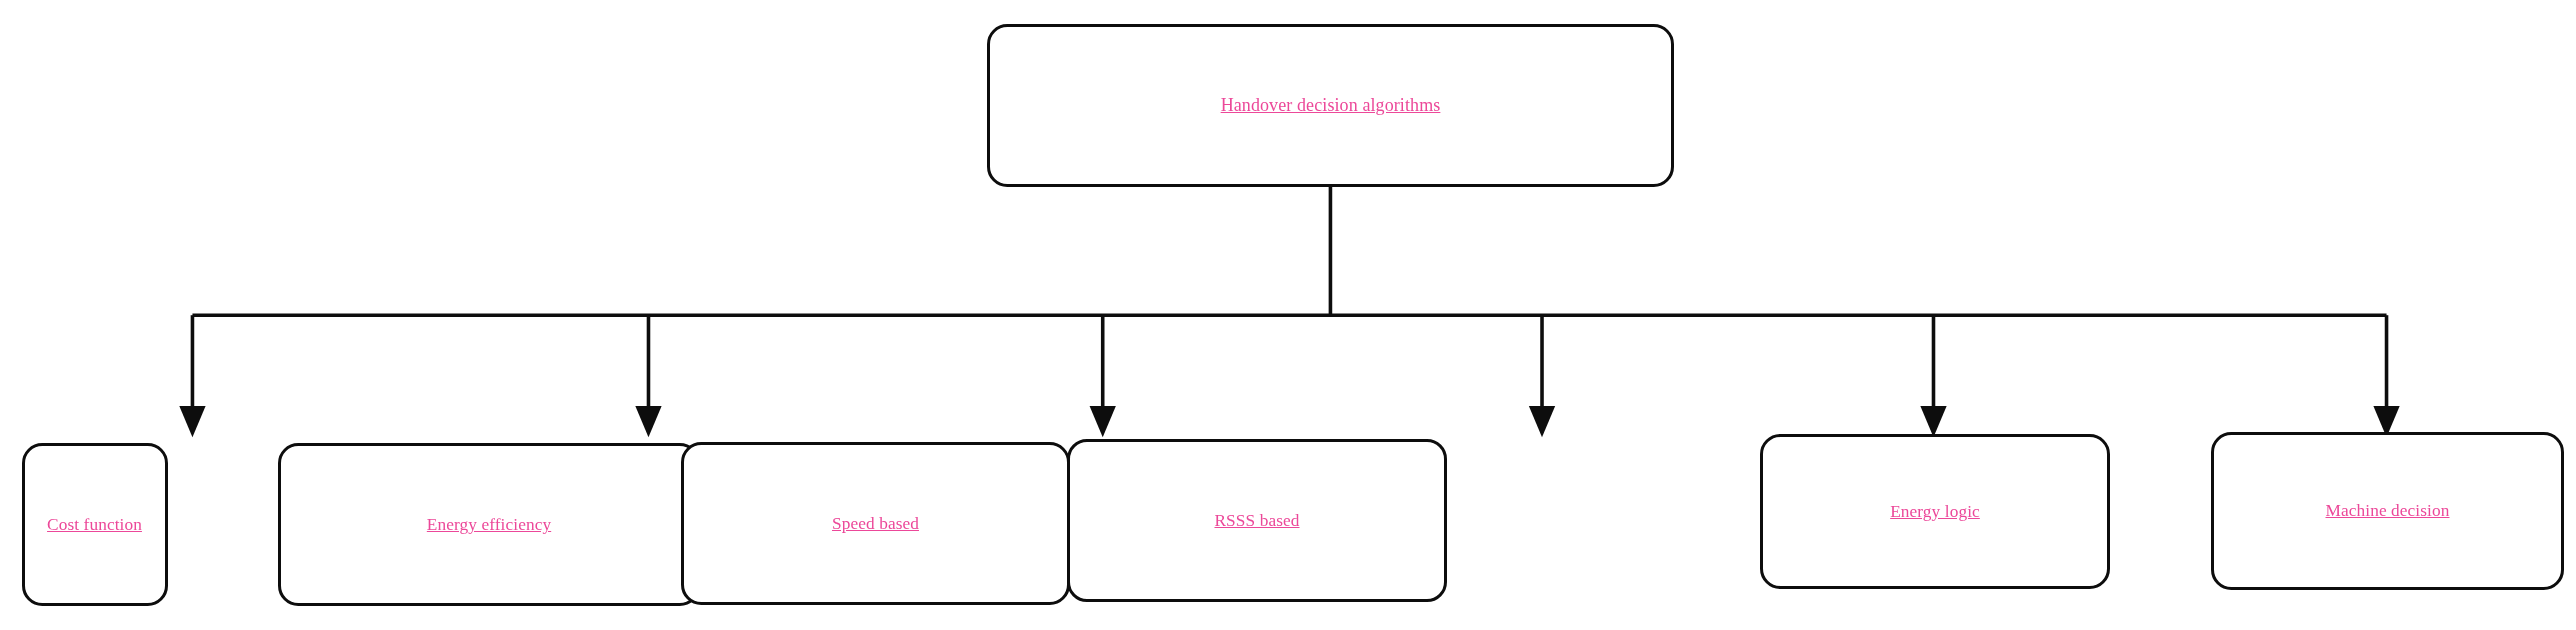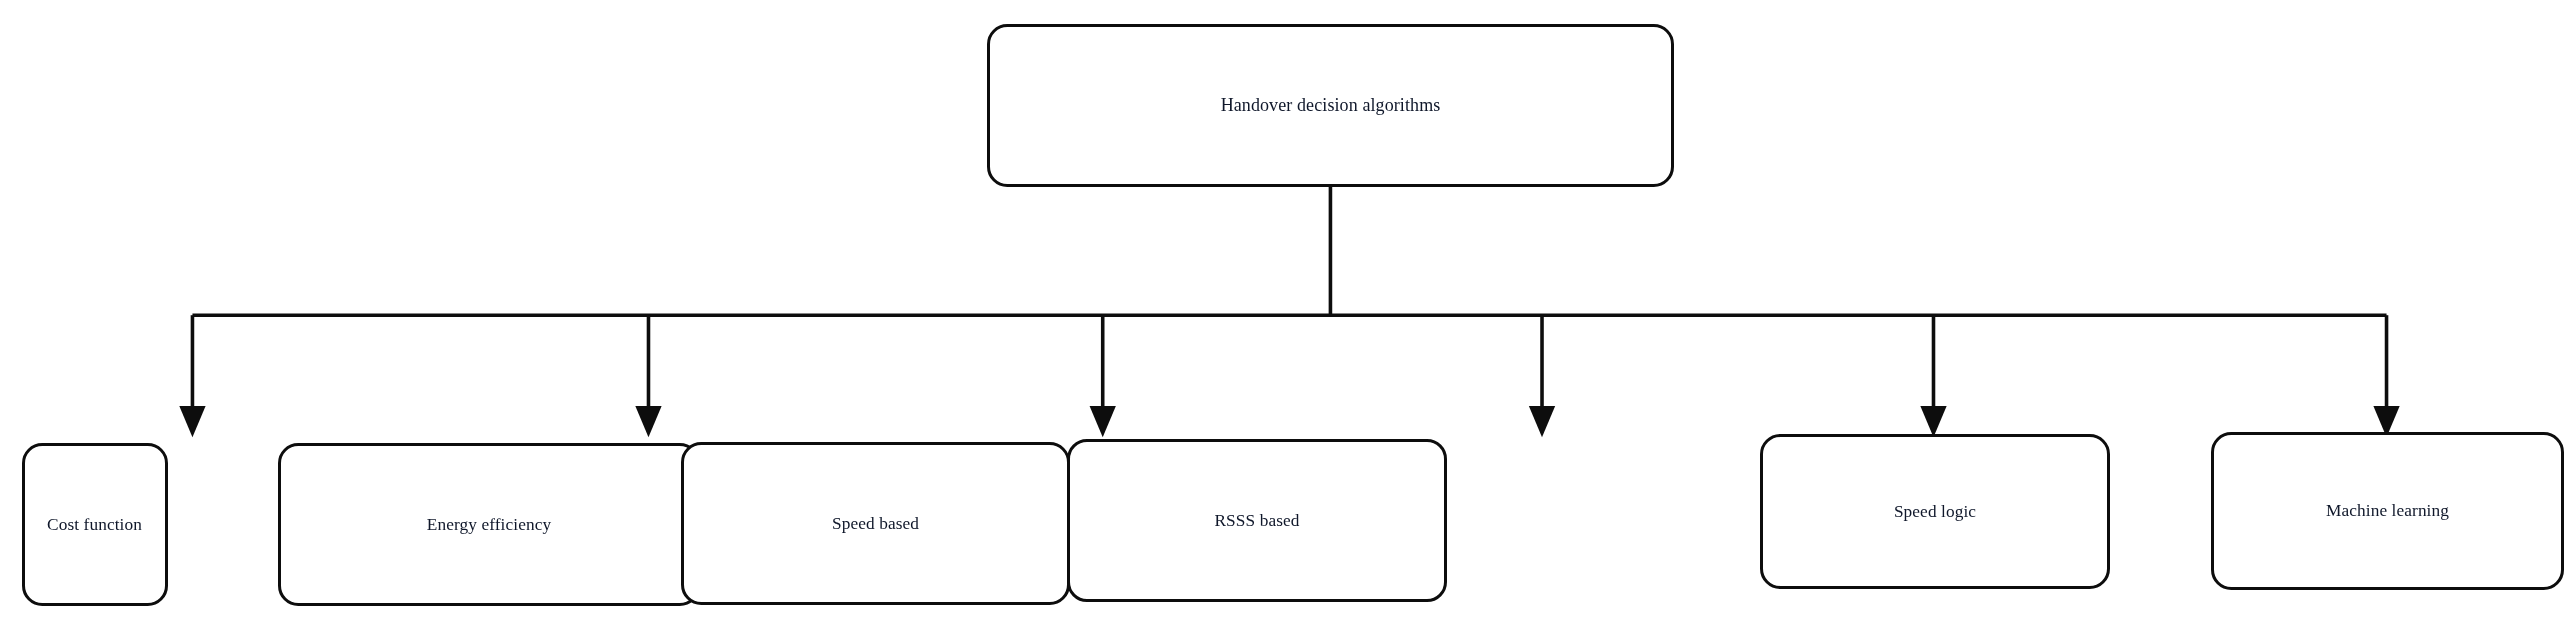--- a/index.html
+++ b/index.html
@@ -28,25 +28,26 @@
     background: #ffffff;
     border: 3px solid #0d0d0d;
     border-radius: 20.3px;
     display: flex;
     align-items: center;
     justify-content: center;
     z-index: 2;
   }
   .node-label {
     font-family: "Liberation Serif", "DejaVu Serif", serif;
-    color: #0f172a;
+    color: #ec4899;
     text-align: left;
     line-height: 1.1;
     white-space: nowrap;
     letter-spacing: 0.1px;
+    text-decoration: underline;
   }
   .root-node .node-label { font-size: 18px; }
   .child-node .node-label { font-size: 17.3px; }
 </style>
 </head>
 <body>
 
 <div id="canvas">
 
   <svg id="connectors" viewBox="0 0 4310 1055" xmlns="http://www.w3.org/2000/svg" aria-hidden="true">
@@ -82,21 +83,21 @@
 
   <div class="node child-node" style="left: 681px; top: 442px; width: 389px; height: 163px;">
     <span class="node-label">Speed based</span>
   </div>
 
   <div class="node child-node" style="left: 1067px; top: 439px; width: 380px; height: 163px; border-radius: 20px;">
     <span class="node-label">RSSS based</span>
   </div>
 
   <div class="node child-node" style="left: 1760px; top: 434px; width: 350px; height: 155px;">
-    <span class="node-label">Speed logic</span>
+    <span class="node-label">Energy logic</span>
   </div>
 
   <div class="node child-node" style="left: 2211px; top: 432px; width: 353px; height: 158px;">
-    <span class="node-label">Machine learning</span>
+    <span class="node-label">Machine decision</span>
   </div>
 
 </div>
 
 
 </body></html>

